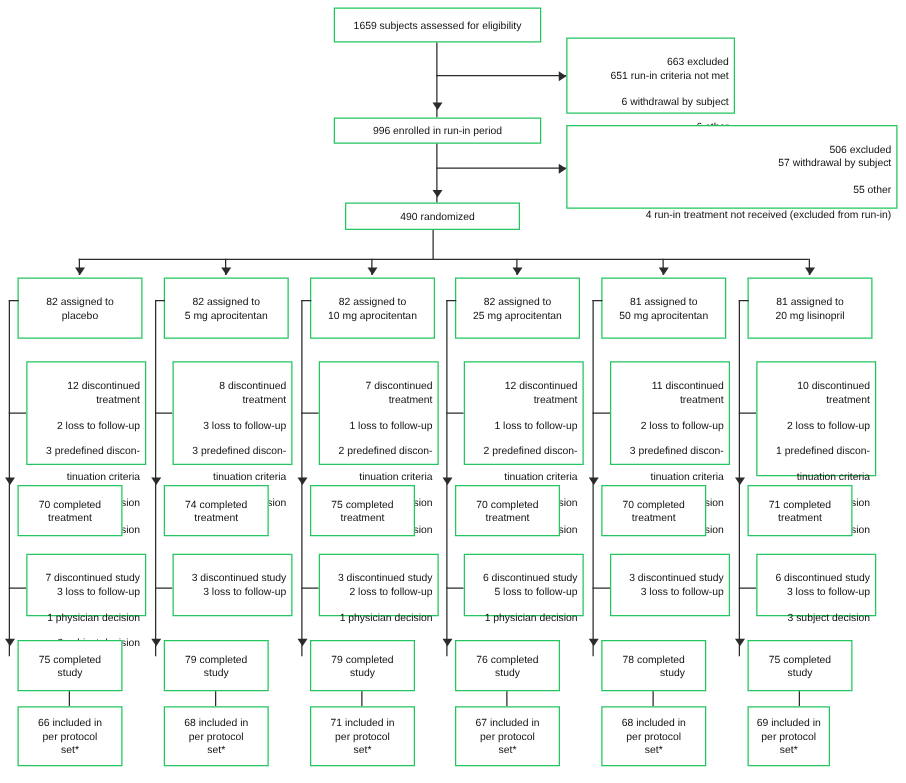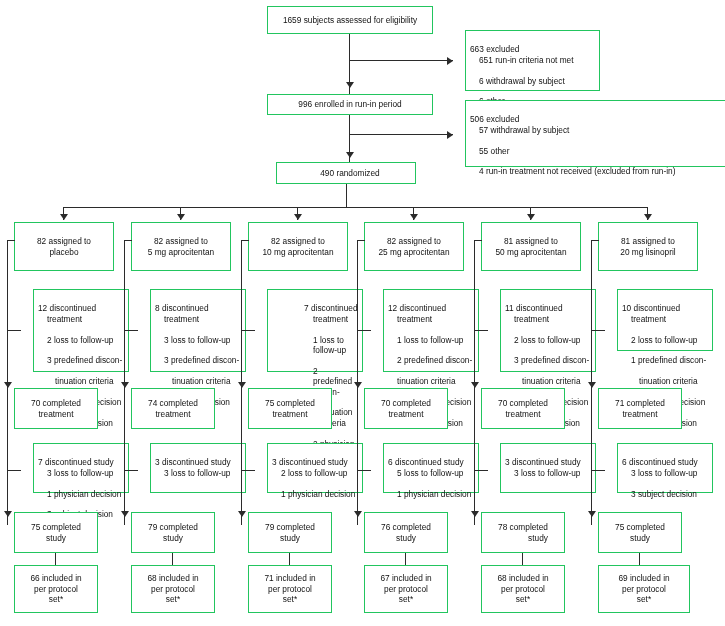--- a/index.html
+++ b/index.html
@@ -29,22 +29,21 @@
     padding: 3px 4px;
     white-space: pre-line;
   }
   .box.center {
     text-align: center;
     display: flex;
     align-items: center;
     justify-content: center;
   }
   .box.left {
-    text-align: left;
-    margin-left: 12px;
+    text-align: right;
   }
   .box .ind {
     display: block;
     padding-left: 9px;
   }
   .box .ind2 {
     display: block;
     padding-left: 17px;
   }
   .line {
@@ -176,21 +175,21 @@
 set*</div>
 
   <div class="line vline" style="left:297px; top:207px; width:1px; height:13px;"></div>
   <div class="arrow-down" style="left:294px; top:214px;"></div>
   <div class="box center" style="left:248px; top:222px; width:100px; height:49px;">82 assigned to
 10 mg aprocitentan</div>
   <div class="line vline" style="left:241px; top:240px; width:1px; height:285px;"></div>
   <div class="line hline" style="left:241px; top:240px; width:8px; height:1px;"></div>
   <div class="line hline" style="left:241px; top:330px; width:14px; height:1px;"></div>
   <div class="arrow-down" style="left:238px; top:382px;"></div>
-  <div class="box left" style="left:255px; top:289px; width:96px; height:83px;padding-left:36px;">
+  <div class="box left" style="left:255px; top:289px; width:96px; height:83px;">
     <span>7 discontinued</span>
     <span class="ind">treatment</span>
     <span class="ind">1 loss to follow-up</span>
     <span class="ind">2 predefined discon-</span>
     <span class="ind2">tinuation criteria</span>
     <span class="ind">2 physician decision</span>
     <span class="ind">2 subject decision</span>
   </div>
   <div class="box center" style="left:248px; top:388px; width:84px; height:41px;">75 completed
 treatment</div>
@@ -274,38 +273,38 @@
 set*</div>
 
   <div class="line vline" style="left:647px; top:207px; width:1px; height:13px;"></div>
   <div class="arrow-down" style="left:644px; top:214px;"></div>
   <div class="box center" style="left:598px; top:222px; width:100px; height:49px;">81 assigned to
 20 mg lisinopril</div>
   <div class="line vline" style="left:591px; top:240px; width:1px; height:285px;"></div>
   <div class="line hline" style="left:591px; top:240px; width:8px; height:1px;"></div>
   <div class="line hline" style="left:591px; top:330px; width:14px; height:1px;"></div>
   <div class="arrow-down" style="left:588px; top:382px;"></div>
-  <div class="box left" style="left:605px; top:289px; width:96px; height:62px;">
+  <div class="box left" style="left:605px; top:289px; width:96px; height:92px;">
     <span>10 discontinued</span>
     <span class="ind">treatment</span>
     <span class="ind">2 loss to follow-up</span>
     <span class="ind">1 predefined discon-</span>
     <span class="ind2">tinuation criteria</span>
     <span class="ind">3 physician decision</span>
     <span class="ind">4 subject decision</span>
   </div>
   <div class="box center" style="left:598px; top:388px; width:84px; height:41px;">71 completed
 treatment</div>
   <div class="line hline" style="left:591px; top:470px; width:14px; height:1px;"></div>
   <div class="arrow-down" style="left:588px; top:511px;"></div>
   <div class="box left" style="left:605px; top:443px; width:96px; height:50px;">
     <span>6 discontinued study</span>
     <span class="ind">3 loss to follow-up</span>
     <span class="ind">3 subject decision</span>
   </div>
   <div class="box center" style="left:598px; top:512px; width:84px; height:41px;">75 completed
 study</div>
   <div class="line vline" style="left:639px; top:553px; width:1px; height:12px;"></div>
-  <div class="box center" style="left:598px; top:565px; width:92px; height:48px;">69 included in
+  <div class="box center" style="left:598px; top:565px; width:66px; height:48px;">69 included in
 per protocol
 set*</div>
 
 </div>
 
 </body></html>

